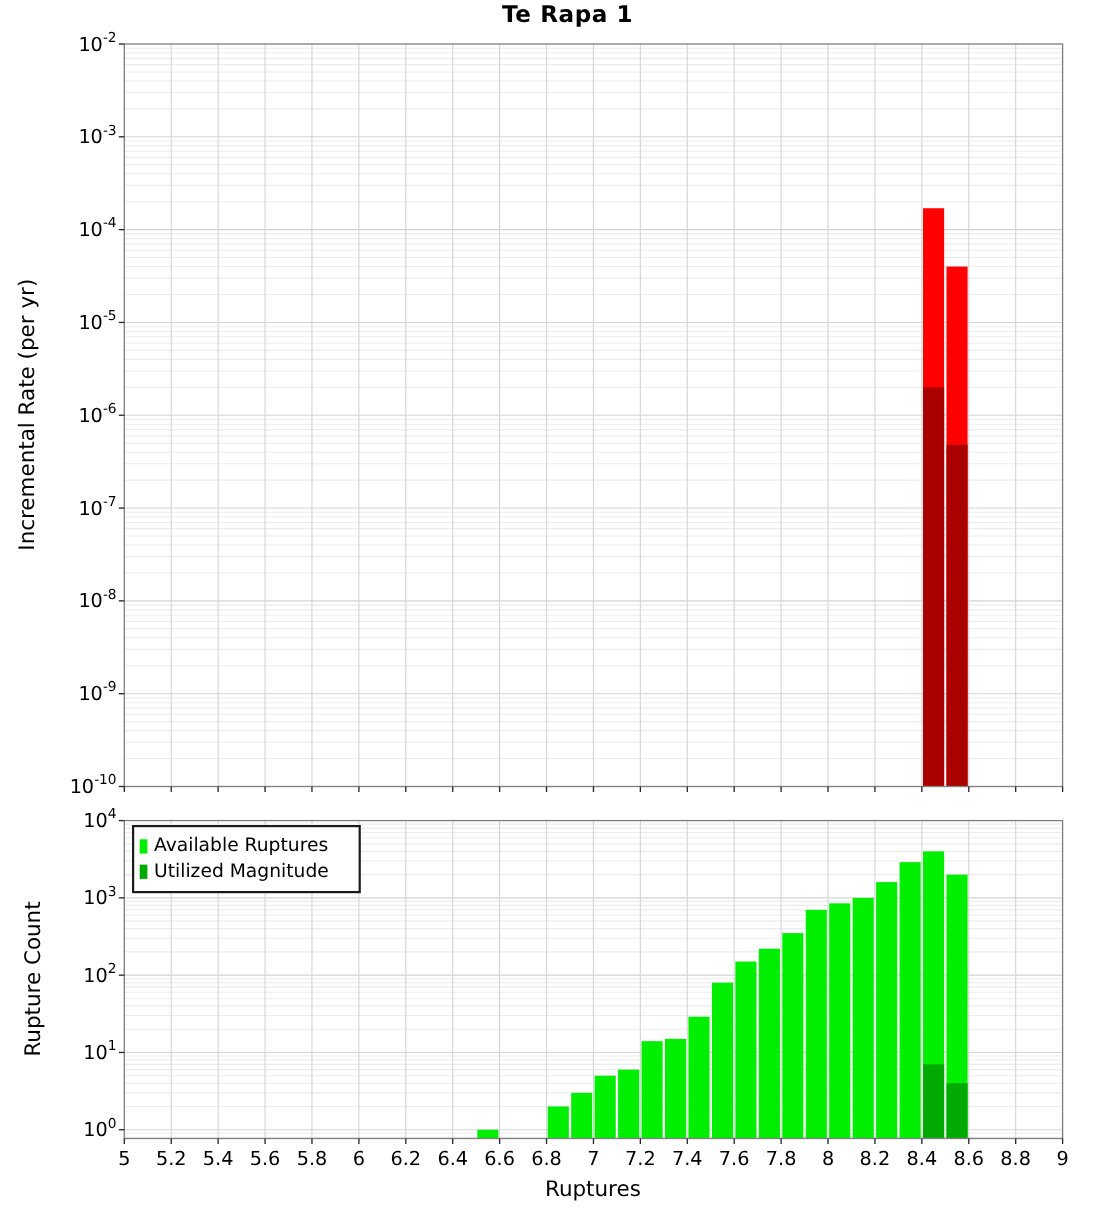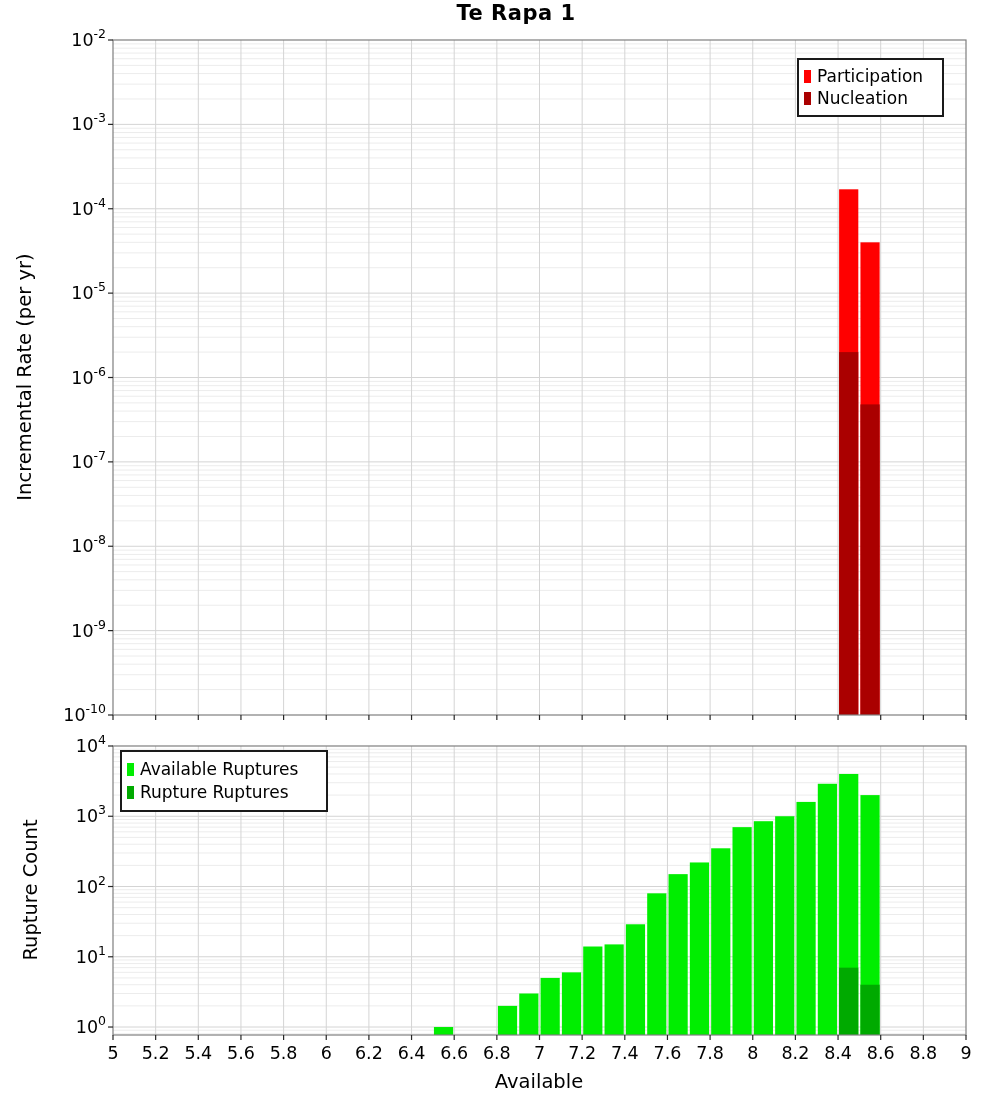--- a/index.html
+++ b/index.html
@@ -322,37 +322,27 @@
           <line x1="966" x2="966" y1="1035" y2="1040" stroke="#262626" stroke-width="1.2"></line>
           <text x="966" y="1059" text-anchor="middle" font-size="17.5" fill="#000">9</text>
         </g>
       </g>
     </svg>
 
   <div class="axis-label rot" style="left:24px;top:377px;">Incremental Rate (per yr)</div>
 
   <div class="axis-label rot" style="left:30px;top:890px;">Rupture Count</div>
 
-  <div class="axis-label hor" style="left:539px;top:1081px;">Available</div>
-
-  <div class="legend" style="left:797px;top:58px;width:147px;height:59px;">
-    <div class="legend-row">
-      <span class="swatch" style="background: rgb(255, 0, 0);"></span>
-      <span>Participation</span>
-    </div>
-    <div class="legend-row">
-      <span class="swatch" style="background: rgb(170, 0, 0);"></span>
-      <span>Nucleation</span>
-    </div>
-  </div>
+  <div class="axis-label hor" style="left:539px;top:1081px;">Ruptures</div>
+
 
   <div class="legend" style="left:120px;top:750px;width:208px;height:62px;">
     <div class="legend-row">
       <span class="swatch" style="background: rgb(0, 238, 0);"></span>
       <span>Available Ruptures</span>
     </div>
     <div class="legend-row">
       <span class="swatch" style="background: rgb(0, 170, 0);"></span>
-      <span>Rupture Ruptures</span>
+      <span>Utilized Magnitude</span>
     </div>
   </div>
 
 </div>
 
 </body></html>

